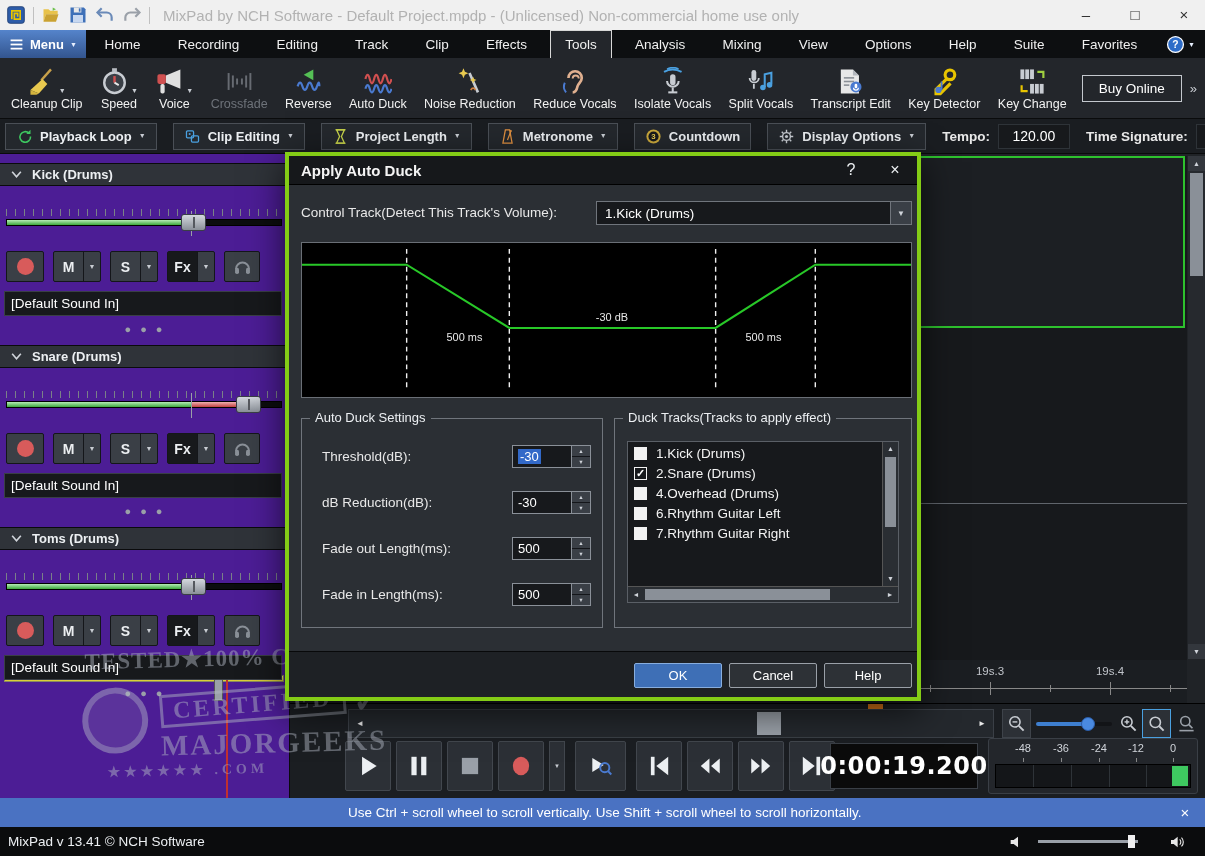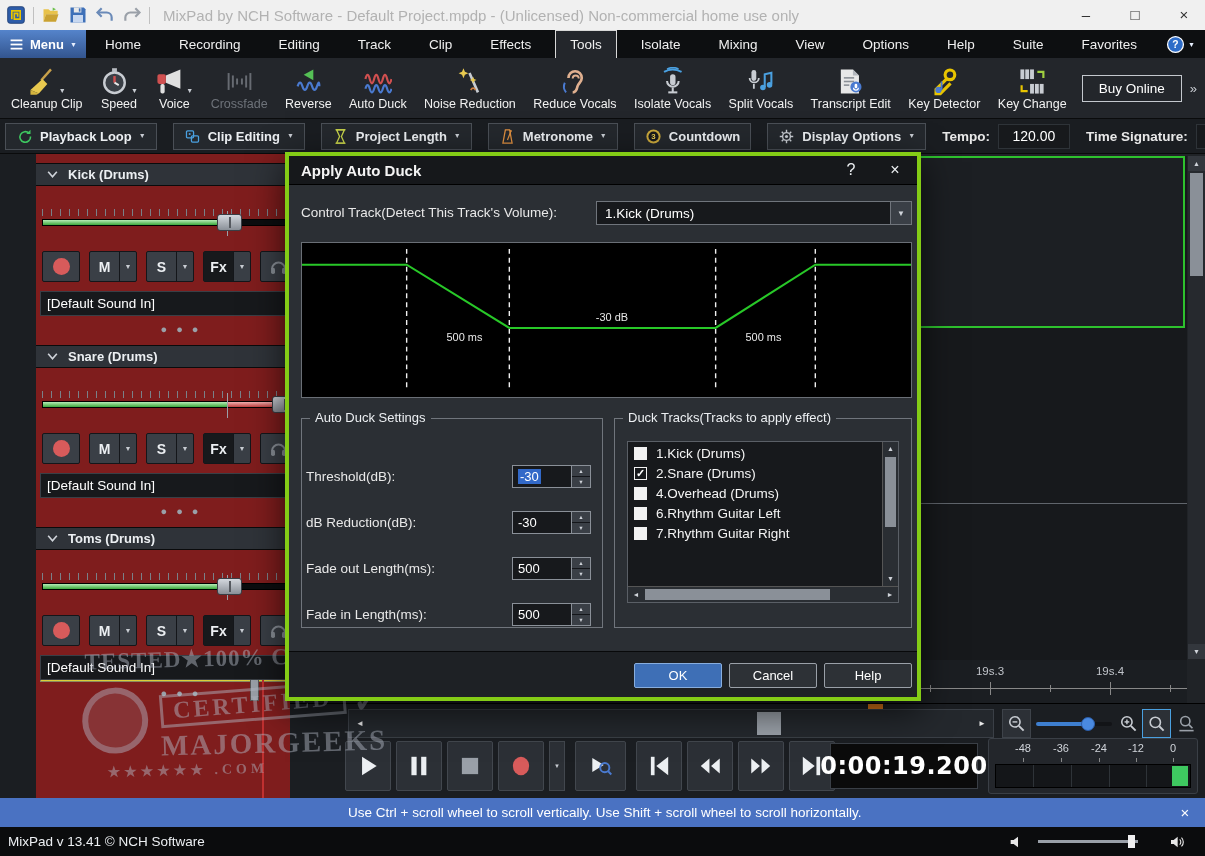--- a/index.html
+++ b/index.html
@@ -42,21 +42,21 @@
   
   #toolbar2 { position:absolute; left:0; top:119px; width:1205px; height:35px; background:#1a1d21; display:flex; align-items:center; gap:8px; padding-left:5px; white-space:nowrap; border-bottom:1px solid #0a0b0c; }
   .t2-btn { height:27px; background:#24282d; border:1px solid #4a4f56; display:flex; align-items:center; gap:7px; padding:0 10px; font-size:13px; font-weight:bold; color:#eceff2; }
   .t2-btn .icon { width:17px; height:17px; }
   .t2-label { font-size:13px; }
   .t2-text { font-weight:bold; font-size:13.5px; margin-left:8px; }
   .t2-input { width:72px; height:25px; background:#17191c; border:1px solid #2e3338; color:#fff; font-size:14px; text-align:center; font-family:inherit; }
   #timesig-input { width:26px; }
 
   
-  #leftpanel { position:absolute; left:0; top:154px; width:290px; height:644px; background:#7f1d1d; border-right:1px solid #0a0b0c;margin-left:36px; }
+  #leftpanel { position:absolute; left:0; top:154px; width:290px; height:644px; background:#4c1d95; border-right:1px solid #0a0b0c; }
   .track-block { position:absolute; left:0; width:290px; height:182px; }
   .track-header { height:23px; background:#2f3339; border-top:1px solid #0a0b0c; border-bottom:1px solid #0a0b0c; display:flex; align-items:center; gap:9px; padding-left:10px; font-weight:bold; font-size:13px; color:#eceff2; }
   .track-header .icon { width:13px; height:11px; }
   .fader { position:absolute; top:46px; left:6px; width:276px; height:26px; }
   .ticks { height:7px; background:repeating-linear-gradient(90deg,#7a8088 0 1px,transparent 1px 9px); }
   .groove { position:relative; margin-top:3px; height:7px; background:#0c0d0f; border:1px solid #000; }
   .fill-green { position:absolute; top:0; bottom:0; left:0; background:linear-gradient(#b6ecb6,#3da83d); }
   .fill-red { position:absolute; top:0; bottom:0; background:linear-gradient(#f0b0b0,#c04040); }
   .refline { position:absolute; top:-9px; height:25px; width:1px; background:#9aa0a8; }
   .handle { position:absolute; top:-6px; width:25px; height:17px; margin-left:-12px; background:linear-gradient(#d4d8de,#8a9098); border:1px solid #3a3f46; border-radius:3px; }
@@ -148,21 +148,21 @@
   .dlg-body { position:absolute; top:30px; bottom:46px; left:0; right:0; background:#2b2f34; }
   .ctl-label { position:absolute; left:12px; top:19px; font-size:13.5px; }
   .sel { position:absolute; left:307px; top:15px; width:316px; height:24px; background:#17191c; border:1px solid #70757c; display:flex; align-items:center; padding-left:8px; font-size:13.5px; color:#fff; }
   .sel-arrow { margin-left:auto; width:21px; height:100%; background:#3a3f46; border-left:1px solid #70757c; display:flex; align-items:center; justify-content:center; font-size:8px; color:#d0d4da; }
   .graph { position:absolute; left:12px; top:56px; width:611px; height:156px; background:#000; border:1px solid #6a6f76; }
   .graph svg { width:100%; height:100%; display:block; }
   .grp { position:absolute; top:232px; height:210px; border:1px solid #70757c; }
   .grp.settings { left:12px; width:302px; }
   .grp.ducks { left:325px; width:298px; }
   .grp-legend { position:absolute; top:-9px; left:8px; background:#2b2f34; padding:0 5px; font-size:13px; color:#eceff2; }
-  .set-row { position:absolute; left:4px; right:11px; height:24px;margin-top:20px; }
+  .set-row { position:absolute; left:20px; right:11px; height:24px; }
   .set-label { font-size:13.5px; line-height:23px; }
   .spin { position:absolute; right:0; top:0; display:flex; border:1px solid #8a9098; }
   .spin-val { width:58px; height:21px; background:#17191c; display:flex; align-items:center; padding-left:5px; font-size:13px; color:#fff; }
   .spin-val .hl { background:#3269c8; padding:0 2px; }
   .spin-btns { width:19px; height:21px; display:flex; flex-direction:column; border-left:1px solid #8a9098; }
   .sb { flex:1; background:#3a3f46; color:#d0d4da; font-size:5.5px; display:flex; align-items:center; justify-content:center; }
   .sb.up { border-bottom:1px solid #14161a; }
   .list { position:absolute; left:12px; top:22px; width:272px; height:162px; border:1px solid #5a5f66; background:#17191c; }
   .duck-items { position:absolute; left:1px; top:1px; right:17px; bottom:17px; overflow:hidden; }
   .duck-item { height:20px; display:flex; align-items:center; gap:9px; padding-left:5px; font-size:13.5px; color:#f4f4f4; white-space:nowrap; }
@@ -242,21 +242,21 @@
     <span class="mdd">▼</span>
   </div>
   <div class="menu-items">
       <div class="menu-item">Home</div>
       <div class="menu-item">Recording</div>
       <div class="menu-item">Editing</div>
       <div class="menu-item">Track</div>
       <div class="menu-item">Clip</div>
       <div class="menu-item">Effects</div>
       <div class="menu-item active">Tools</div>
-      <div class="menu-item">Isolate</div>
+      <div class="menu-item">Analysis</div>
       <div class="menu-item">Mixing</div>
       <div class="menu-item">View</div>
       <div class="menu-item">Options</div>
       <div class="menu-item">Help</div>
       <div class="menu-item">Suite</div>
       <div class="menu-item">Favorites</div>
     </div>
   <div class="menu-help">
     <span class="icon">
         <svg viewBox="0 0 24 24">

